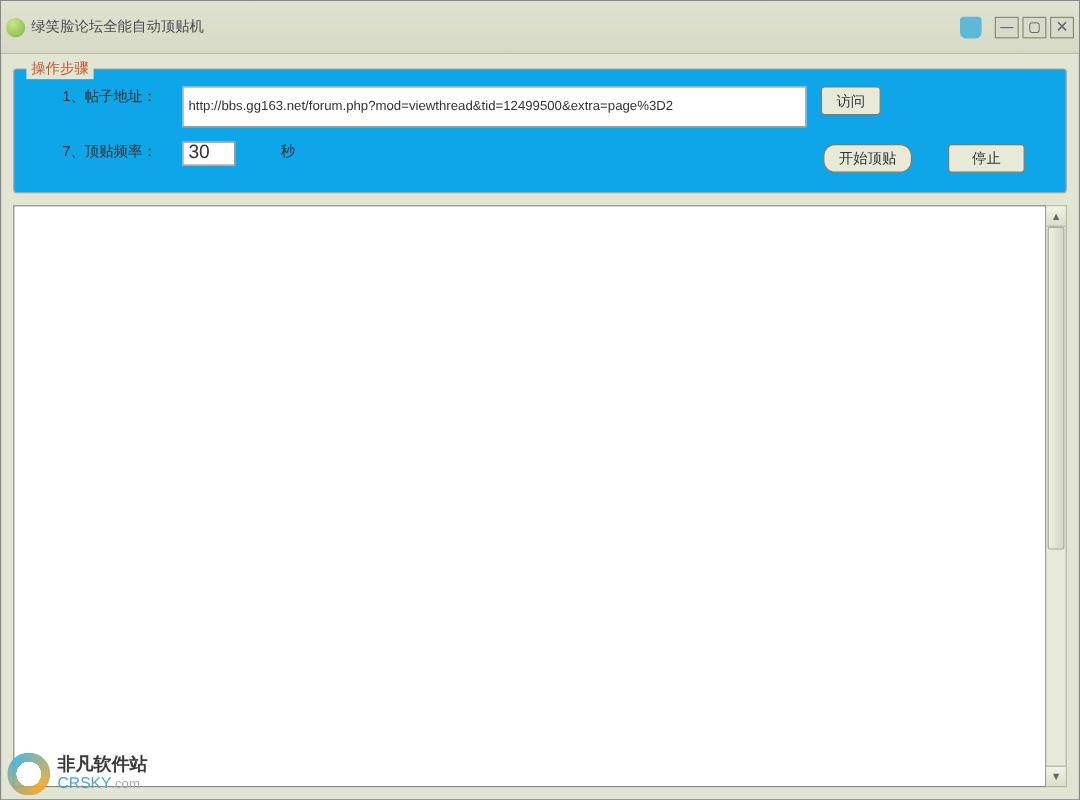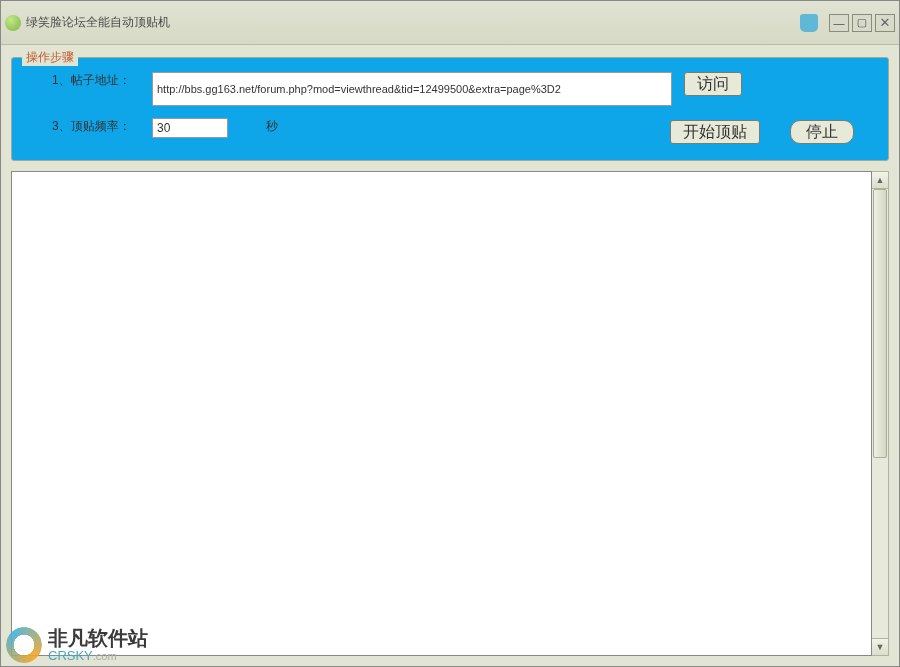--- a/index.html
+++ b/index.html
@@ -104,59 +104,59 @@
       width: 520px;
       height: 20px;
       border: 1px solid #999;
       background: #fff;
       padding: 16px 4px;
       font-size: 11px;
       font-family: Arial, sans-serif;
       color: #333;
     }
     .freq-input {
-      width: 76px;
+      width: 44px;
       height: 20px;
       border: 1px solid #999;
       background: #fff;
       padding: 0 4px;
-      font-size: 12px;
+      font-size: 16px;
       color: #333;
     }
     .unit-text {
       margin-left: 38px;
       color: #333;
     }
     .btn {
       height: 24px;
       background: #e8ead9;
       border: 1px solid #7a7d6b;
       border-radius: 3px;
       padding: 0 12px;
-      font-size: 16px;
+      font-size: 12px;
       color: #333;
       cursor: pointer;
       font-family: inherit;
       display: inline-flex;
       align-items: center;
       justify-content: center;
     }
     .btn-visit {
       margin-left: 12px;
       min-width: 44px;
     }
     .action-row {
       display: flex;
       justify-content: flex-end;
       gap: 30px;
       padding-right: 24px;
       margin-top: -30px;
     }
-    .btn-start { min-width: 74px; }
-    .btn-stop { min-width: 64px; border-radius: 10px; }
+    .btn-start { min-width: 74px; border-radius: 10px; }
+    .btn-stop { min-width: 64px; }
     .viewer-area {
       flex: 1;
       position: relative;
       display: flex;
     }
     .viewer {
       flex: 1;
       background: #fff;
       border: 1px solid #888;
     }
@@ -207,21 +207,21 @@
       width: 36px;
       height: 36px;
       border-radius: 50%;
       background: conic-gradient(from 140deg, #f6a623, #45b0d8, #f6a623);
       mask: radial-gradient(circle, transparent 40%, black 41%);
       -webkit-mask: radial-gradient(circle, transparent 40%, black 41%);
       opacity: 0.9;
     }
     .wm-text { display: flex; flex-direction: column; line-height: 1.1; }
     .wm-cn {
-      font-size: 20px;
+      font-size: 15px;
       font-weight: bold;
       color: #3a3a3a;
     }
     .wm-en {
       font-size: 13px;
       font-weight: normal;
       color: #4aa5c7;
     }
     .wm-en .com { color: #aaa; font-size: 11px; }
   </style>
@@ -245,21 +245,21 @@
       <div class="groupbox-title">操作步骤</div>
 
       <div class="row">
         <span class="row-label">1、帖子地址：</span>
         <input class="url-input" type="text" value="http://bbs.gg163.net/forum.php?mod=viewthread&amp;tid=12499500&amp;extra=page%3D2" style="">
         <button class="btn btn-visit">访问</button>
       </div>
 
 
       <div class="row">
-        <span class="row-label">3、顶贴频率：</span>
+        <span class="row-label">7、顶贴频率：</span>
         <input class="freq-input" type="text" value="30" style="">
         <span class="unit-text">秒</span>
       </div>
 
       <div class="action-row">
         <button class="btn btn-start">开始顶贴</button>
         <button class="btn btn-stop">停止</button>
       </div>
     </div>
 

